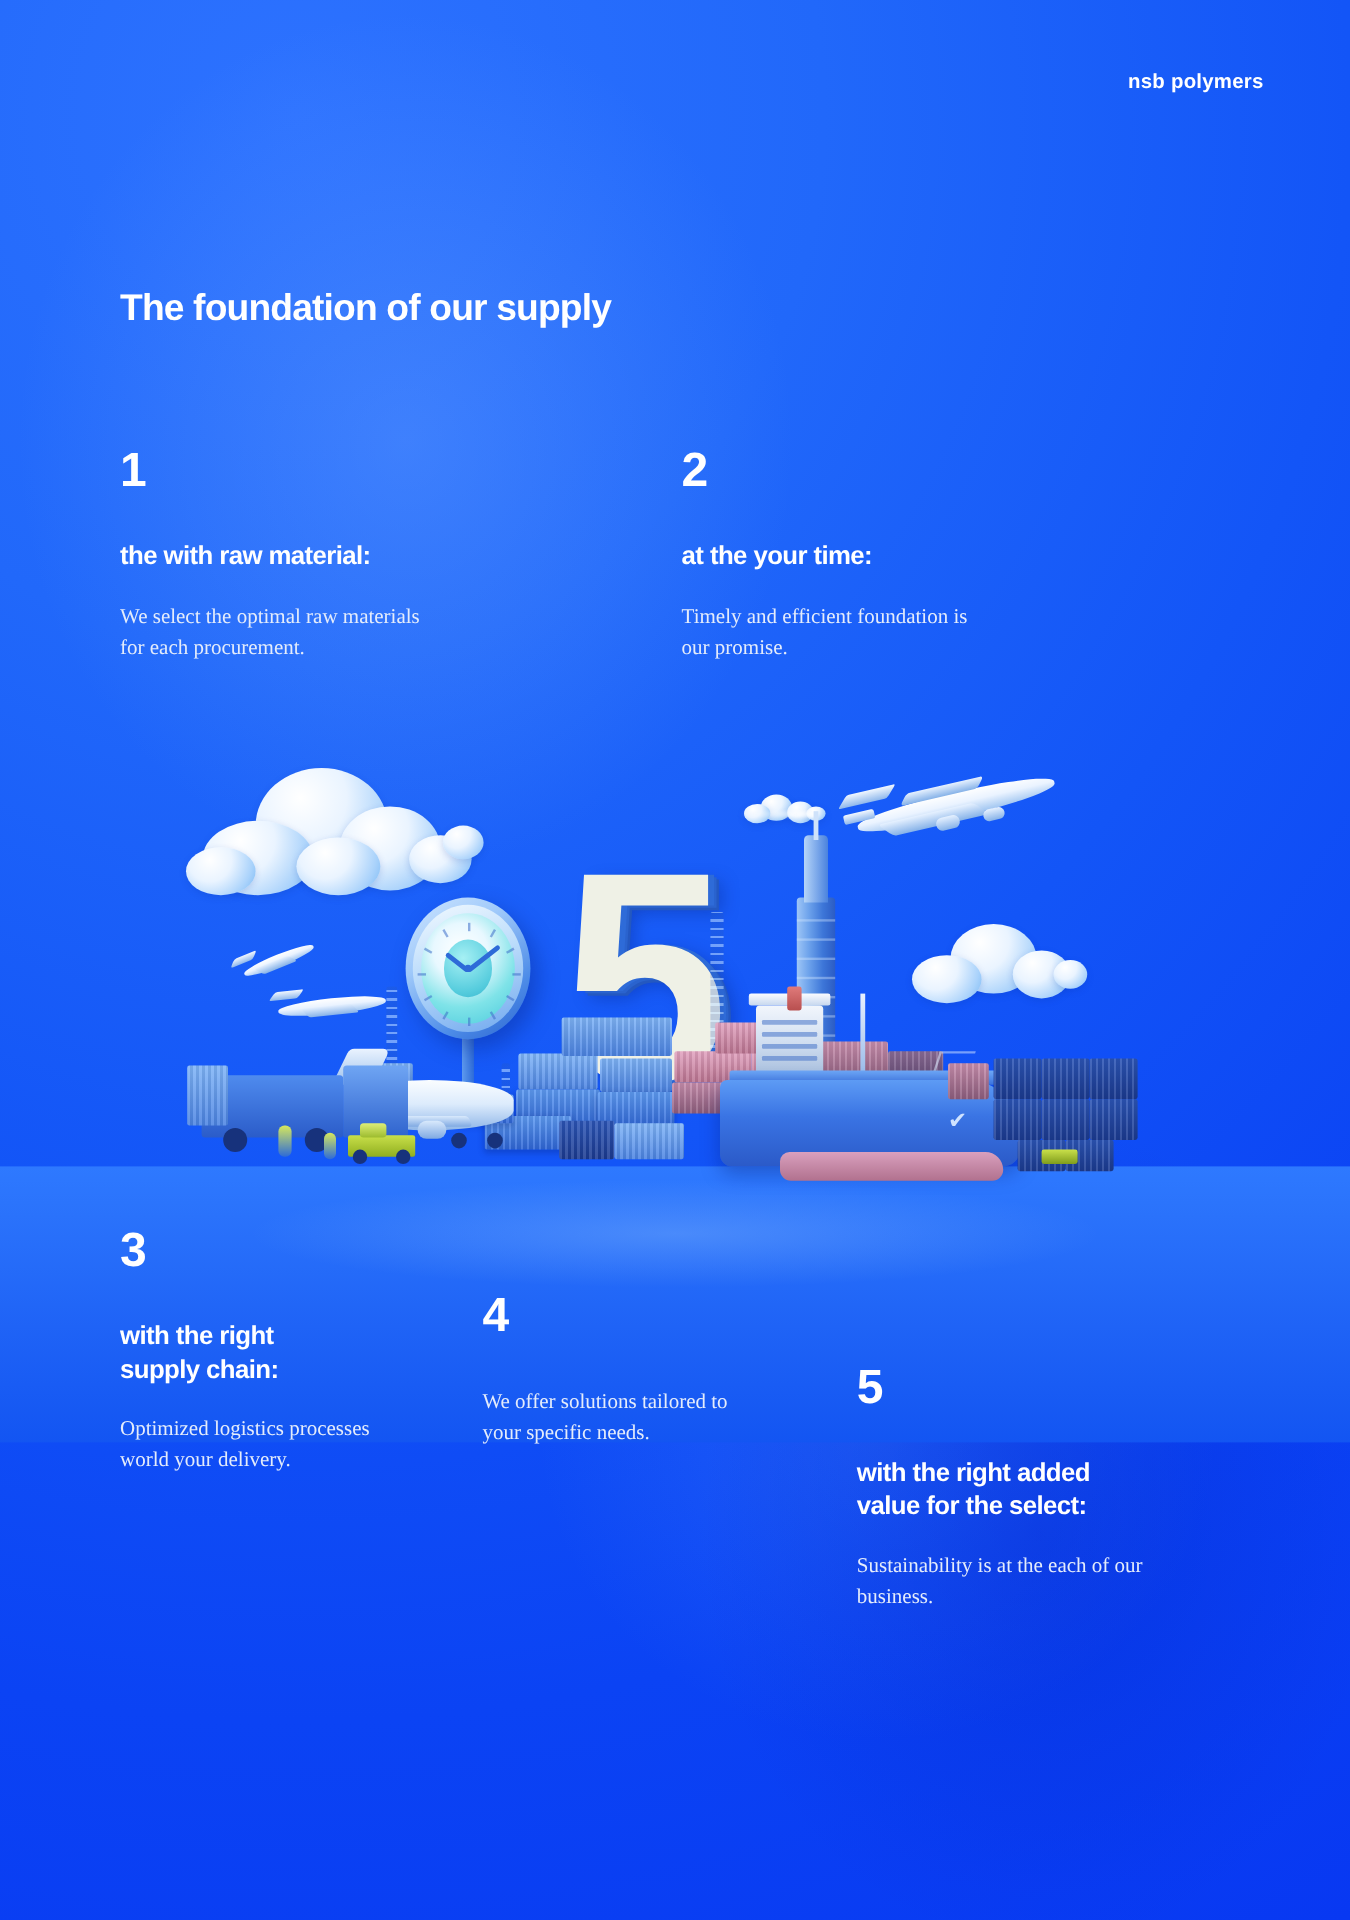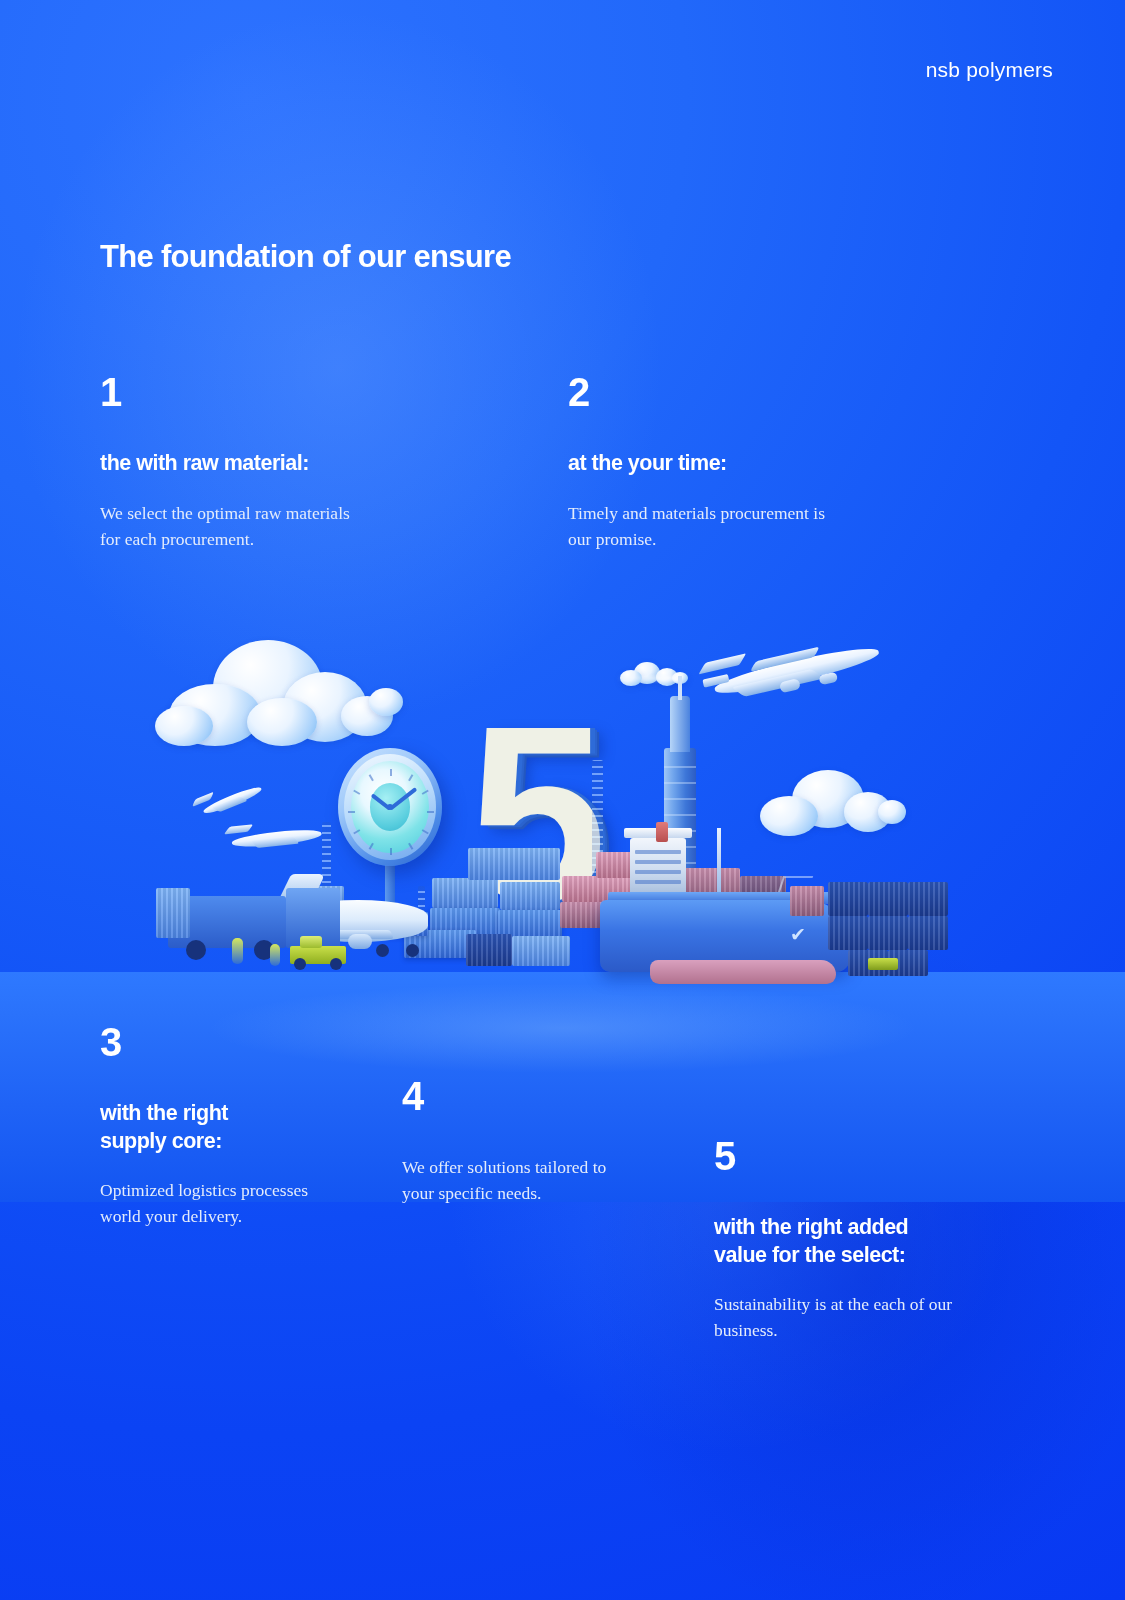--- a/index.html
+++ b/index.html
@@ -29,21 +29,21 @@
   }
   .bg-deep{
     position:absolute; right:-12%; bottom:-10%; width:70%; height:60%;
     background:radial-gradient(closest-side, rgba(0,30,190,.30), rgba(0,30,190,0) 72%);
     pointer-events:none;
   }
 
   
   .logo{
     position:absolute; right:72px; top:58px;
-    color:#FFFFFF; font-size:21px; font-weight:400; letter-spacing:.2px;
+    color:#FFFFFF; font-size:17px; font-weight:700; letter-spacing:.2px;
   }
 
   
   .title{
     position:absolute; left:100px; top:152px;
     color:#FFFFFF; font-size:58px; font-weight:700; letter-spacing:-1.4px; line-height:1;
   }
   .subtitle{
     position:absolute; left:100px; top:240px;
     color:#FFFFFF; font-size:31px; font-weight:700; letter-spacing:-.7px; line-height:1.1;
@@ -266,33 +266,33 @@
 </head>
 <body>
 
 <div class="poster">
   <div class="bg-sheen"></div>
   <div class="bg-sheen2"></div>
   <div class="bg-deep"></div>
 
   <div class="logo">nsb polymers</div>
 
-  <h2 class="subtitle">The foundation of our ensure</h2>
+  <h2 class="subtitle">The foundation of our supply</h2>
 
   <div class="principle" id="p1">
     <div class="p-num">1</div>
     <div class="p-head">the with raw material:</div>
     <div class="p-body">We select the optimal raw materials
 for each procurement.</div>
   </div>
 
   <div class="principle" id="p2">
     <div class="p-num">2</div>
     <div class="p-head">at the your time:</div>
-    <div class="p-body">Timely and materials procurement is
+    <div class="p-body">Timely and efficient foundation is
 our promise.</div>
   </div>
 
   <div class="scene">
 
     <div class="ground"></div>
     <div class="ground-glow"></div>
 
     <div class="cloud" style="left:155px; top:40px; width:250px; height:105px;">
       <i style="left:58px;  top:0px;   width:110px; height:96px;"></i>
@@ -450,21 +450,21 @@
     <div class="wheel" style="left:330px; top:358px; width:12px; height:12px;"></div>
     <div class="gse" style="left:232px; top:338px; width:11px; height:26px; background:linear-gradient(180deg,#D6E85C,#2E6BD8); border-radius:5px;"></div>
     <div class="gse" style="left:270px; top:344px; width:10px; height:22px; background:linear-gradient(180deg,#D6E85C,#2E6BD8); border-radius:5px;"></div>
     <div class="gse" style="left:868px; top:358px; width:30px; height:12px; background:linear-gradient(180deg,#C9E04A,#7F9C1C); border-radius:2px;"></div>
 
   </div>
 
   <div class="principle" id="p3">
     <div class="p-num">3</div>
     <div class="p-head">with the right
-supply core:</div>
+supply chain:</div>
     <div class="p-body">Optimized logistics processes
 world your delivery.</div>
   </div>
 
   <div class="principle" id="p4">
     <div class="p-num">4</div>
     <div class="p-body">We offer solutions tailored to
 your specific needs.</div>
   </div>
 

